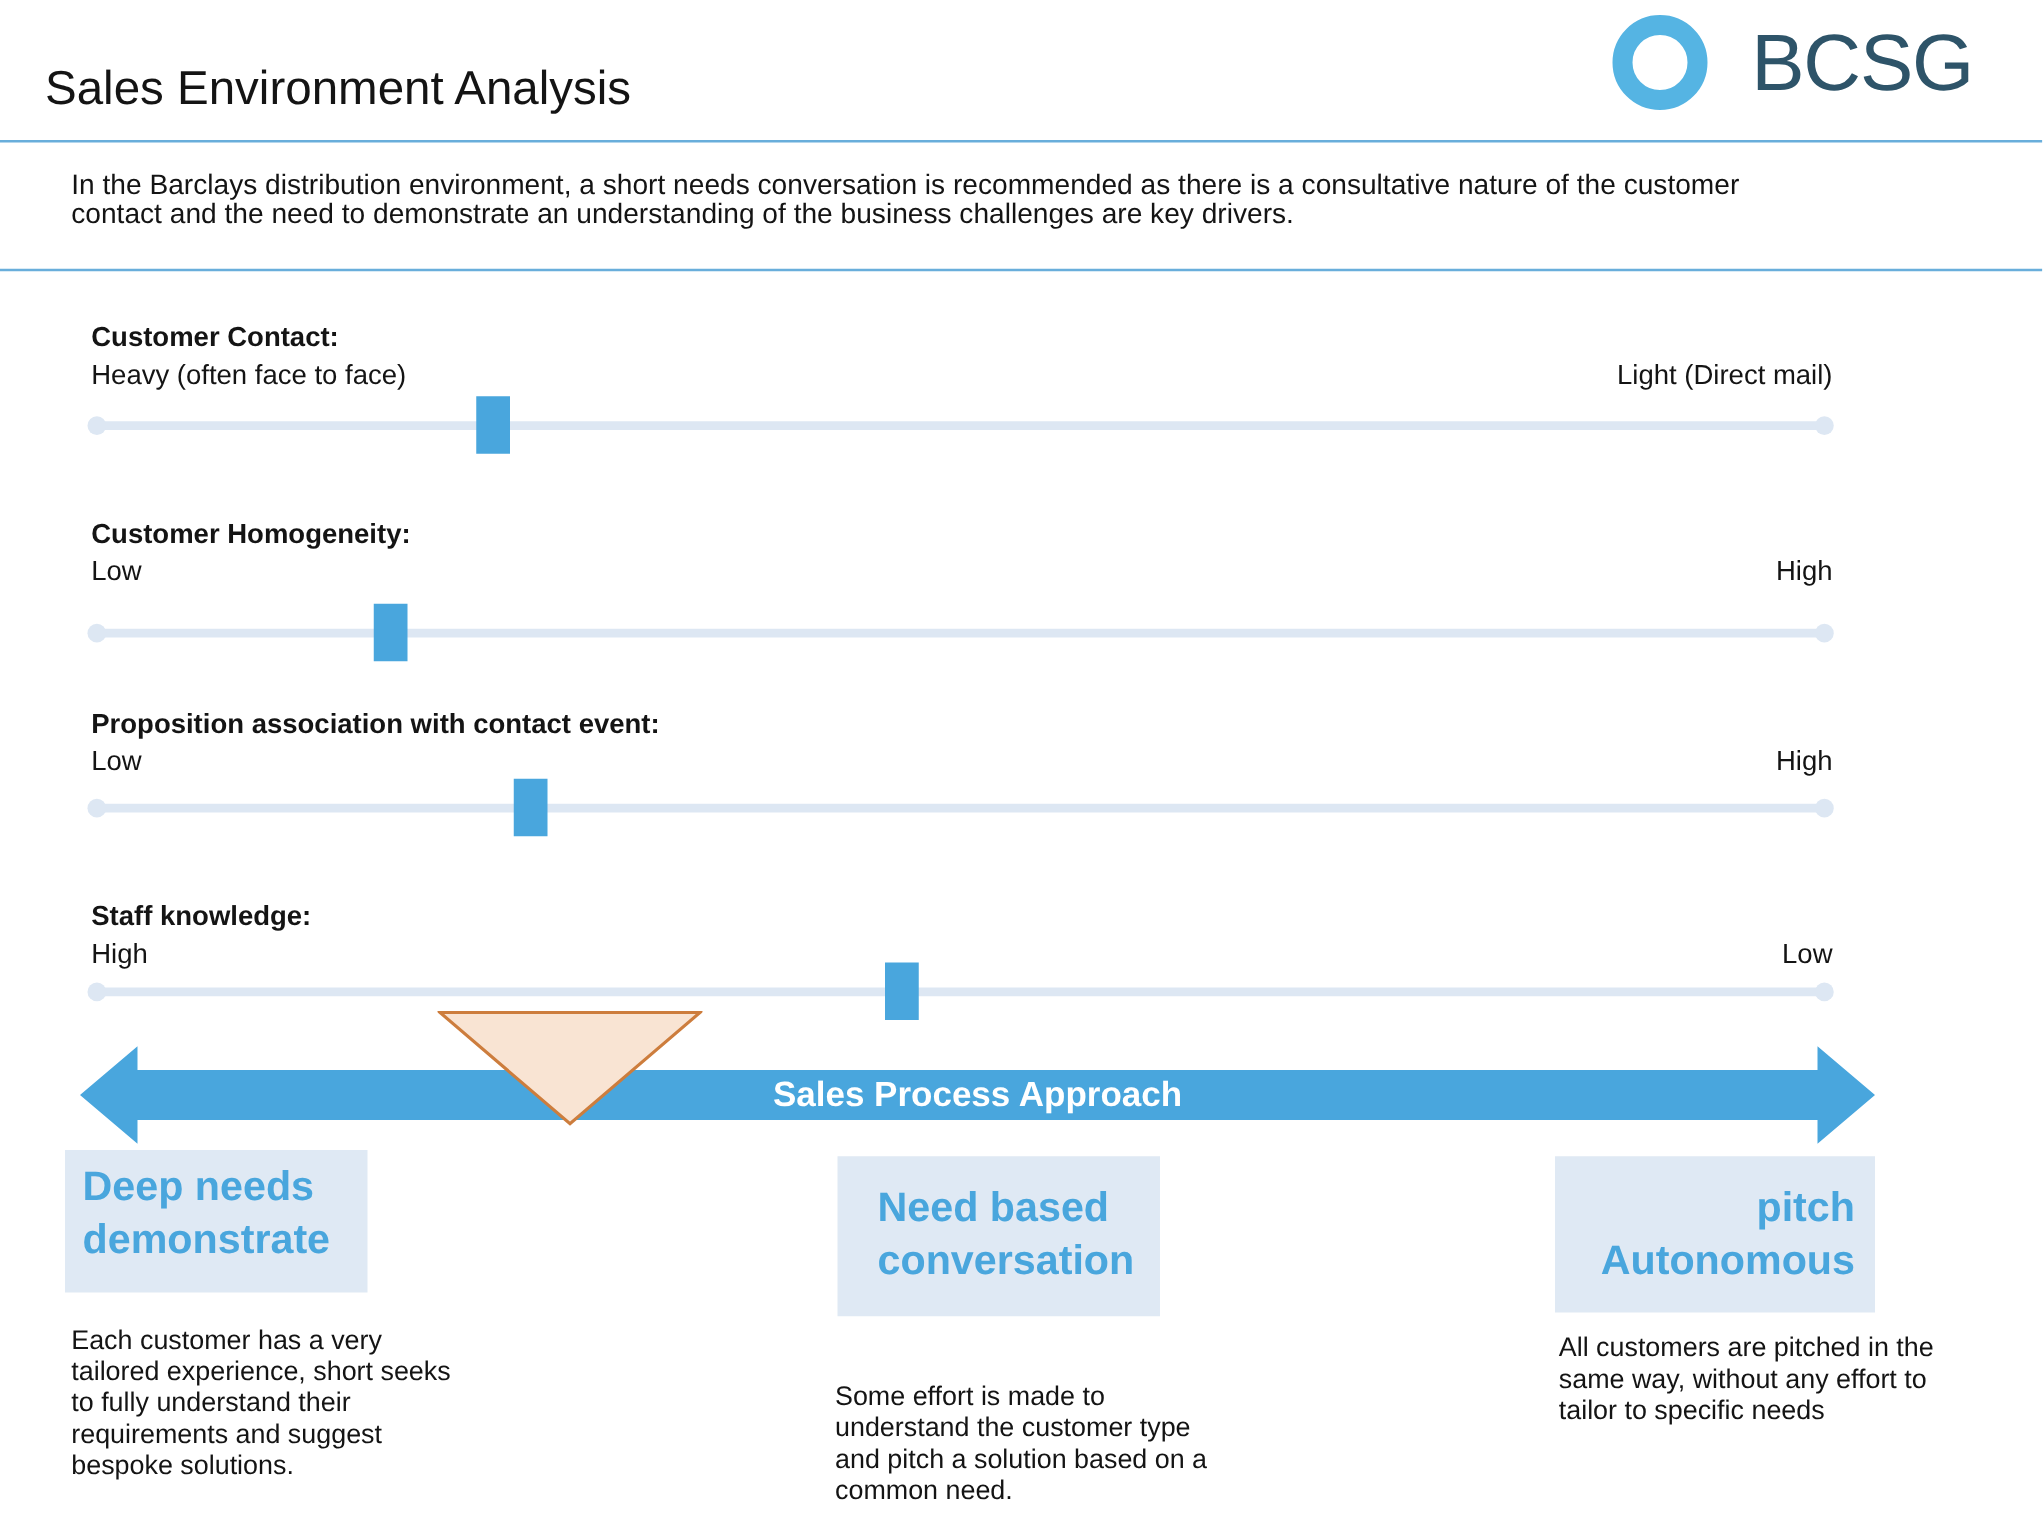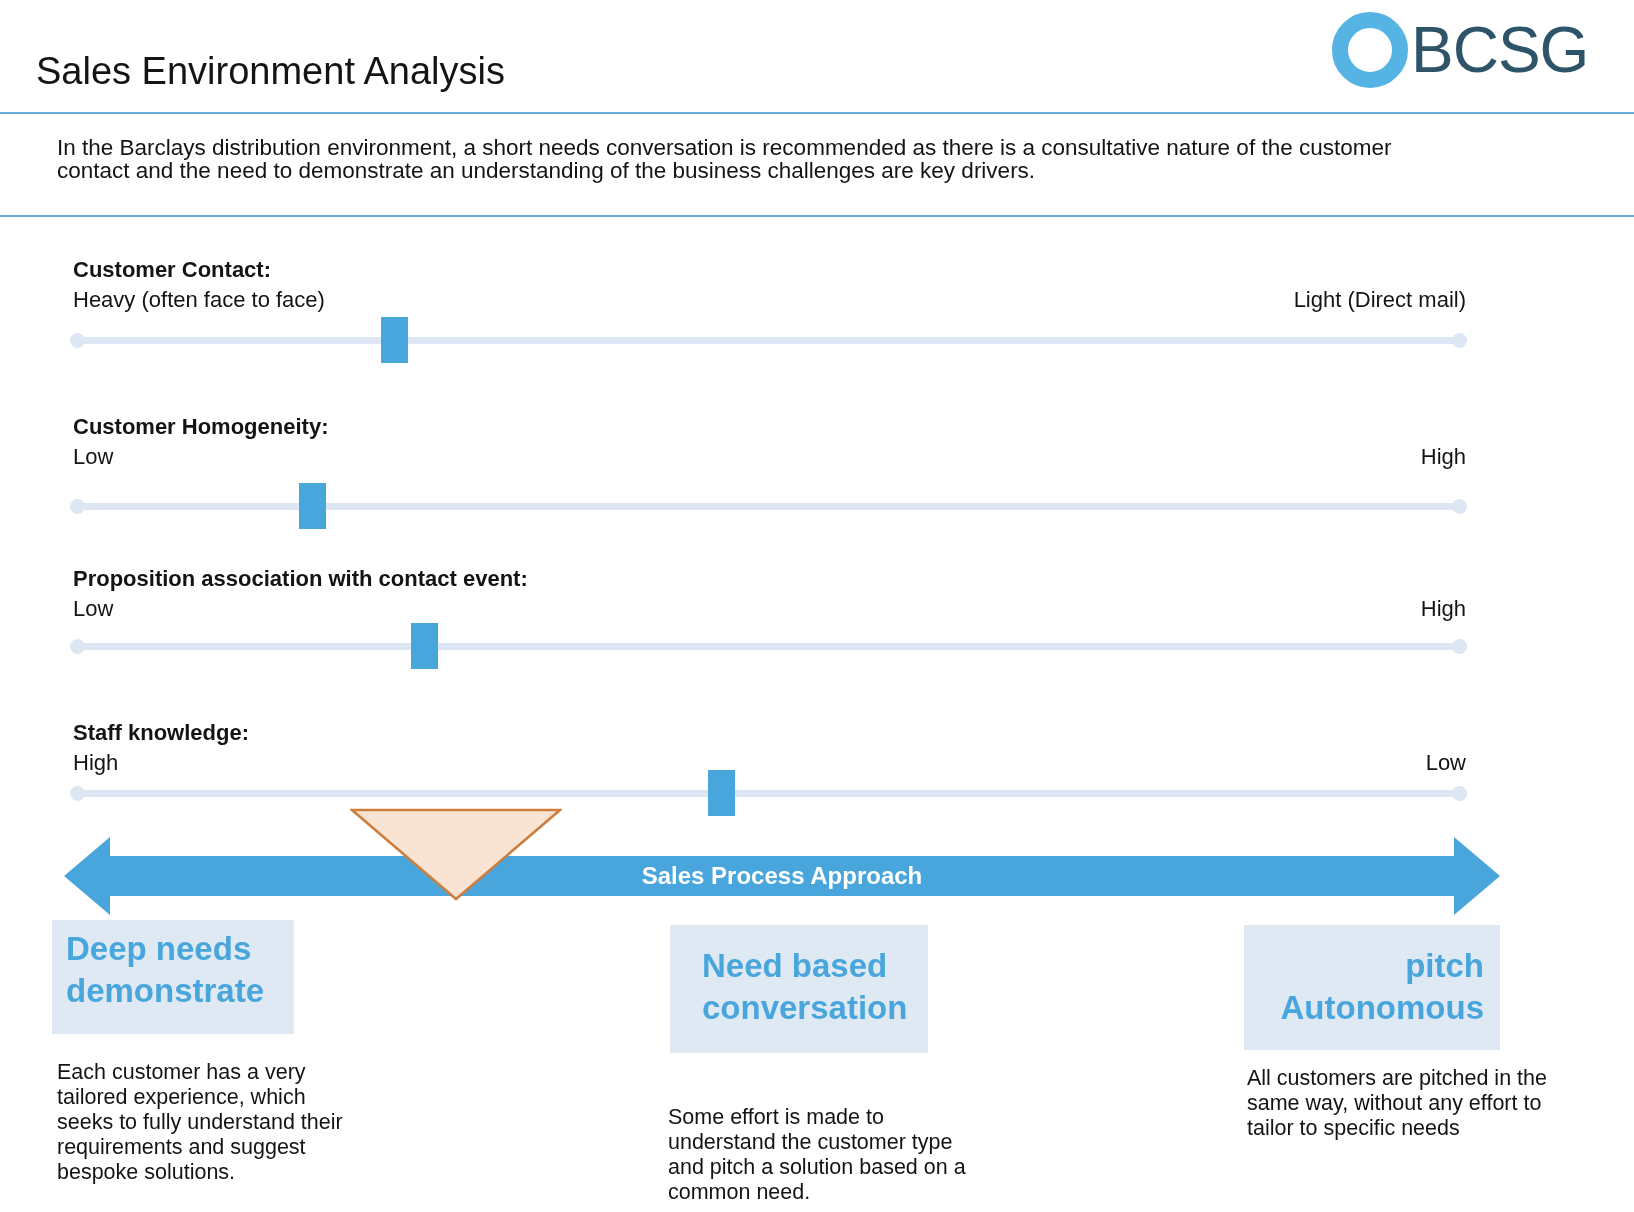--- a/index.html
+++ b/index.html
@@ -16,41 +16,41 @@
   html,body{margin:0;padding:0;background:#fff;}
   #slide{
     position:relative;width:1634px;height:1212px;background:#ffffff;
     font-family:"Liberation Sans","DejaVu Sans",sans-serif;color:var(--ink);
     overflow:hidden;
   }
   .abs{position:absolute;}
   
   .title{left:36px;top:30px;font-size:38px;font-weight:500;letter-spacing:0;margin-top:20px;}
   .rule{left:0;width:1634px;height:2px;background:var(--line);}
-  .logo{left:1332px;top:8px;height:84px;display:flex;align-items:center;}
+  .logo{left:1290px;top:8px;height:84px;display:flex;align-items:center;gap:32px;}
   .logo-ring{width:44px;height:44px;border:16px solid var(--logoring);border-radius:50%;
     box-shadow:inset 0 0 0 1px rgba(255,255,255,.25);}
   .logo-word{font-size:64px;font-weight:500;color:var(--logotext);letter-spacing:-1px;margin-left:3px;line-height:80px;}
   
   .intro{left:57px;top:136px;width:1365px;font-size:22.5px;line-height:23px;}
   
   .srow{left:71px;width:1395px;}
   .slabel{position:absolute;left:2px;top:0;font-size:22px;font-weight:700;}
   .subrow{position:absolute;left:2px;right:0;top:30px;font-size:22px;}
   .sub-left{position:absolute;left:0;top:0;}
   .sub-right{position:absolute;right:0;top:0;}
   .track{position:absolute;left:0;width:100%;height:7px;background:var(--track);border-radius:4px;}
   .track::before,.track::after{content:"";position:absolute;top:-4px;width:15px;height:15px;border-radius:50%;background:var(--track);}
   .track::before{left:-1px;}
   .track::after{right:-1px;}
   .handle{position:absolute;top:-20px;width:27px;height:46px;background:var(--accent);}
   
   .arrow-wrap{left:64px;top:833px;width:1436px;height:86px;z-index:1;}
   .arrow-label{position:absolute;left:0;top:23px;width:100%;height:40px;line-height:40px;
-    text-align:center;color:#fff;font-size:24px;font-weight:700;}
+    text-align:center;color:#fff;font-size:28px;font-weight:700;}
   .tri{left:350px;top:808px;z-index:2;}
   
   .abox{background:var(--boxfill);color:var(--accent);font-weight:700;font-size:33px;line-height:42px;}
   .abox span{display:block;}
   .abox1{left:52px;top:920px;width:228px;height:106px;padding:8px 0 0 14px;}
   .abox2{left:670px;top:925px;width:226px;height:108px;padding:20px 0 0 32px;}
   .abox3{left:1244px;top:925px;width:240px;height:105px;padding:20px 16px 0 0;text-align:right;}
   .adesc{font-size:21.5px;line-height:25px;color:var(--ink);}
   .adesc1{left:57px;top:1060px;width:308px;}
   .adesc2{left:668px;top:1105px;width:312px;}
@@ -132,17 +132,17 @@
   </div>
   <div class="abs abox abox2">
     <span>Need based</span>
     <span>conversation</span>
   </div>
   <div class="abs abox abox3">
     <span>pitch</span>
     <span>Autonomous</span>
   </div>
 
-  <div class="abs adesc adesc1">Each customer has a very tailored experience, which seeks to fully understand their requirements and suggest bespoke solutions.</div>
+  <div class="abs adesc adesc1">Each customer has a very tailored experience, short seeks to fully understand their requirements and suggest bespoke solutions.</div>
   <div class="abs adesc adesc2">Some effort is made to understand the customer type and pitch a solution based on a common need.</div>
   <div class="abs adesc adesc3">All customers are pitched in the same way, without any effort to tailor to specific needs</div>
 
 </div>
 
 </body></html>

